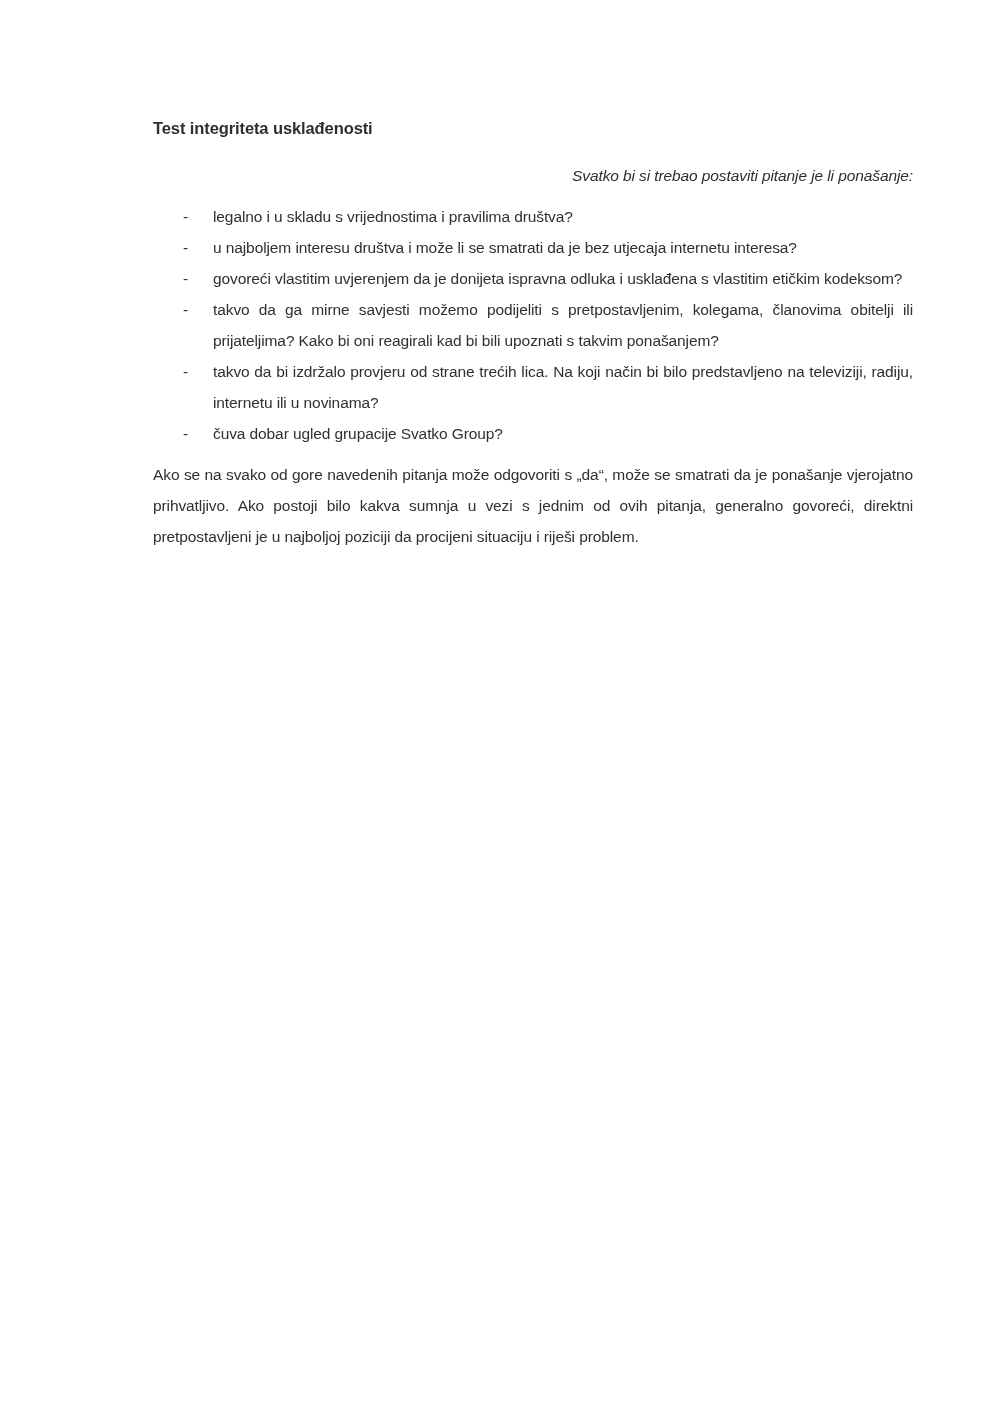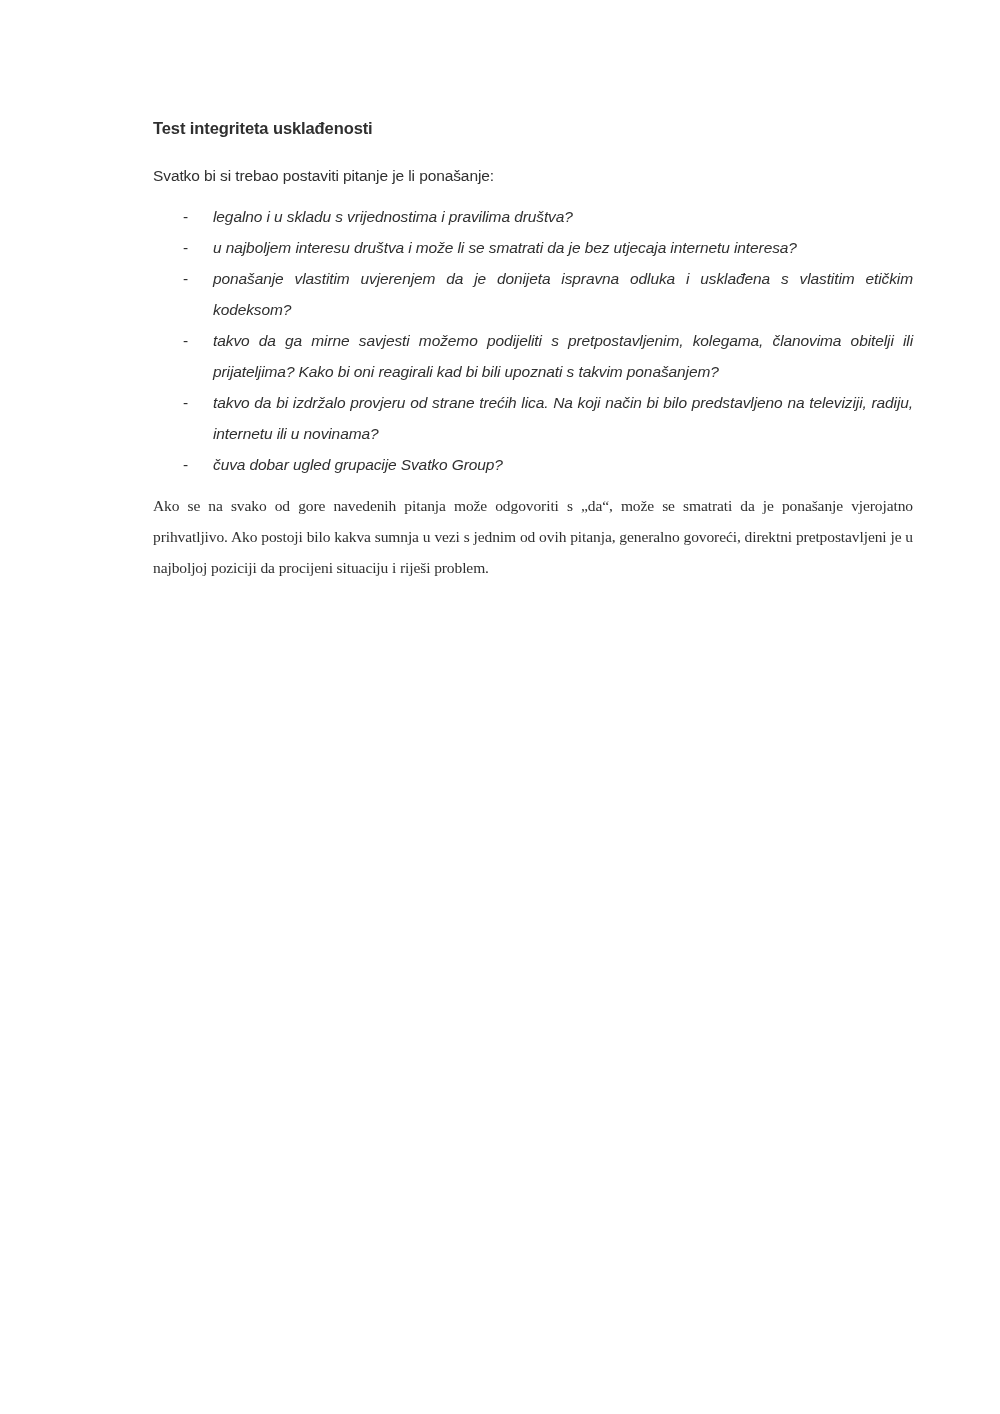--- a/index.html
+++ b/index.html
@@ -26,21 +26,22 @@
   }
   .doc-title {
     font-size: 16.5px;
     font-weight: bold;
     line-height: 31px;
     margin: 0 0 16px 0;
     text-align: left;
   }
   .intro-par {
     margin: 0 0 10px 0;
-    text-align: left;
+    text-align: right;
+    font-style: italic;
   }
   .bullet-list {
     list-style: none;
     margin: 0;
     padding: 0;
   }
   .bullet-item {
     position: relative;
     padding-left: 60px;
     margin: 0;
@@ -48,26 +49,24 @@
   .bullet-marker {
     position: absolute;
     left: 30px;
     top: 0;
     width: 20px;
     text-align: left;
   }
   .bullet-text {
     display: block;
     text-align: justify;
-    font-style: italic;
   }
   .closing-par {
     margin: 10px 0 0 0;
     text-align: justify;
-    font-family: Liberation Serif, serif;
   }
 </style>
 </head>
 <body style="background: rgb(255, 255, 255);">
 
 <div class="page-content" style="color: rgb(47, 47, 47);">
 
   <h1 class="doc-title">Test integriteta usklađenosti</h1>
 
   <p class="intro-par">Svatko bi si trebao postaviti pitanje je li ponašanje:</p>
@@ -76,21 +75,21 @@
     <li class="bullet-item">
       <span class="bullet-marker">-</span>
       <span class="bullet-text">legalno i u skladu s vrijednostima i pravilima društva?</span>
     </li>
     <li class="bullet-item">
       <span class="bullet-marker">-</span>
       <span class="bullet-text">u najboljem interesu društva i može li se smatrati da je bez utjecaja internetu interesa?</span>
     </li>
     <li class="bullet-item">
       <span class="bullet-marker">-</span>
-      <span class="bullet-text">ponašanje vlastitim uvjerenjem da je donijeta ispravna odluka i usklađena s vlastitim etičkim kodeksom?</span>
+      <span class="bullet-text">govoreći vlastitim uvjerenjem da je donijeta ispravna odluka i usklađena s vlastitim etičkim kodeksom?</span>
     </li>
     <li class="bullet-item">
       <span class="bullet-marker">-</span>
       <span class="bullet-text">takvo da ga mirne savjesti možemo podijeliti s pretpostavljenim, kolegama, članovima obitelji ili prijateljima? Kako bi oni reagirali kad bi bili upoznati s takvim ponašanjem?</span>
     </li>
     <li class="bullet-item">
       <span class="bullet-marker">-</span>
       <span class="bullet-text">takvo da bi izdržalo provjeru od strane trećih lica. Na koji način bi bilo predstavljeno na televiziji, radiju, internetu ili u novinama?</span>
     </li>
     <li class="bullet-item">

